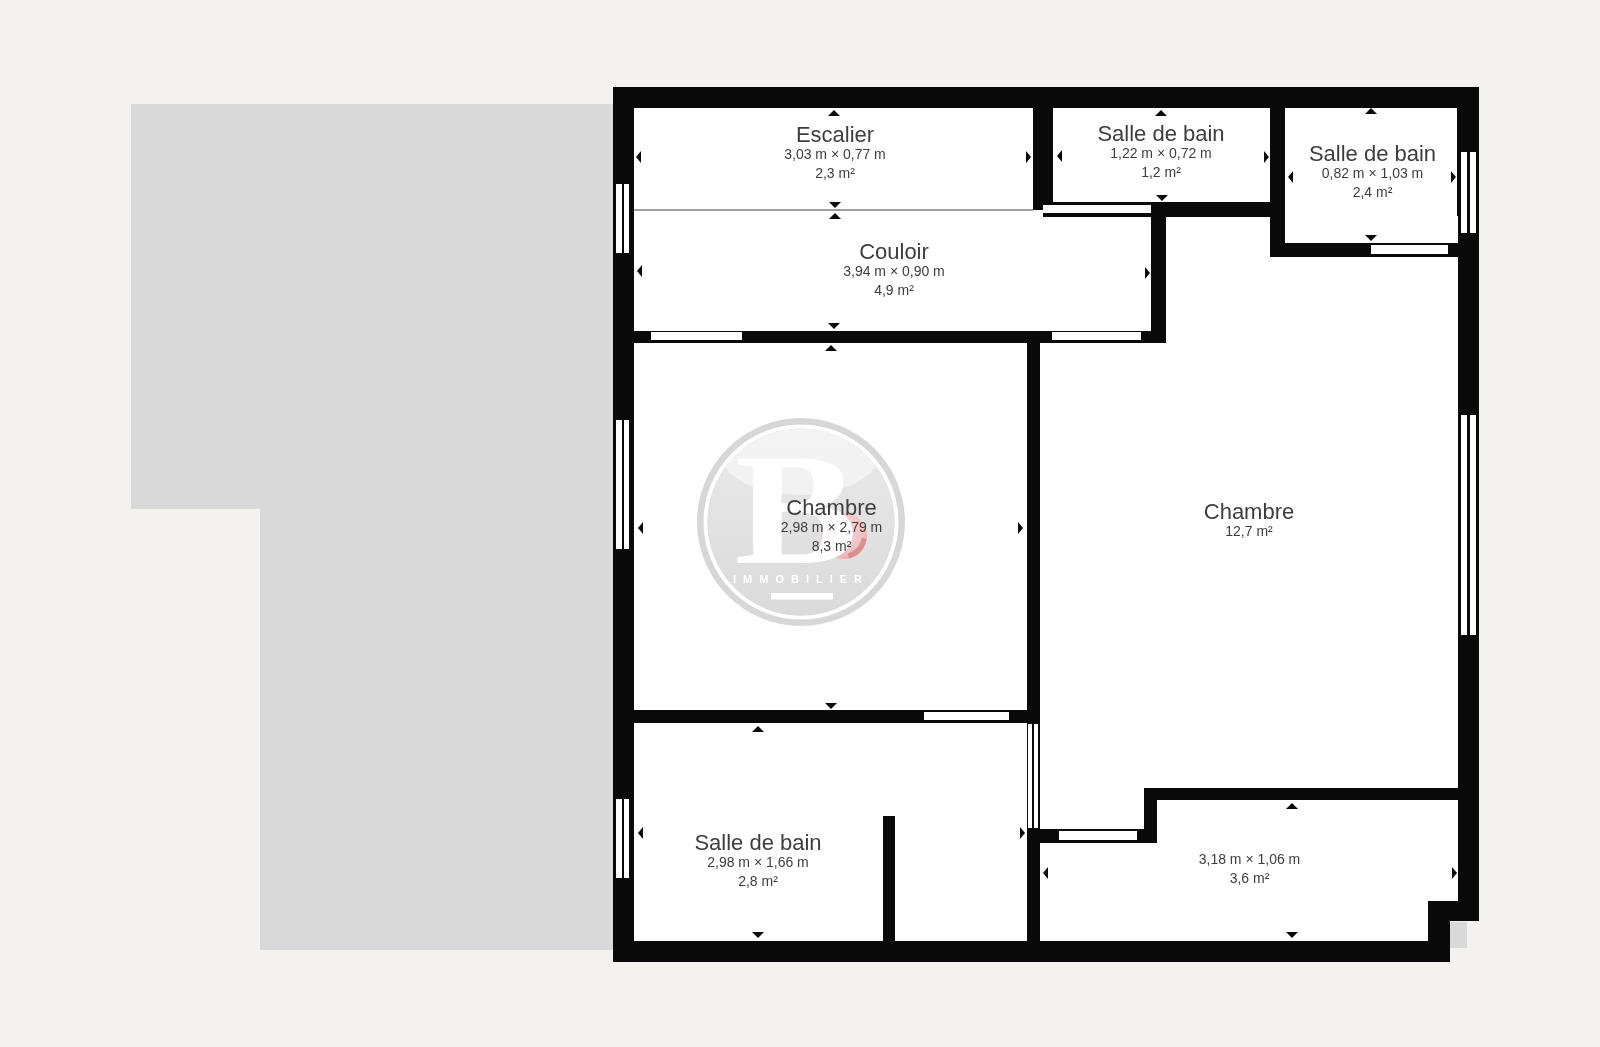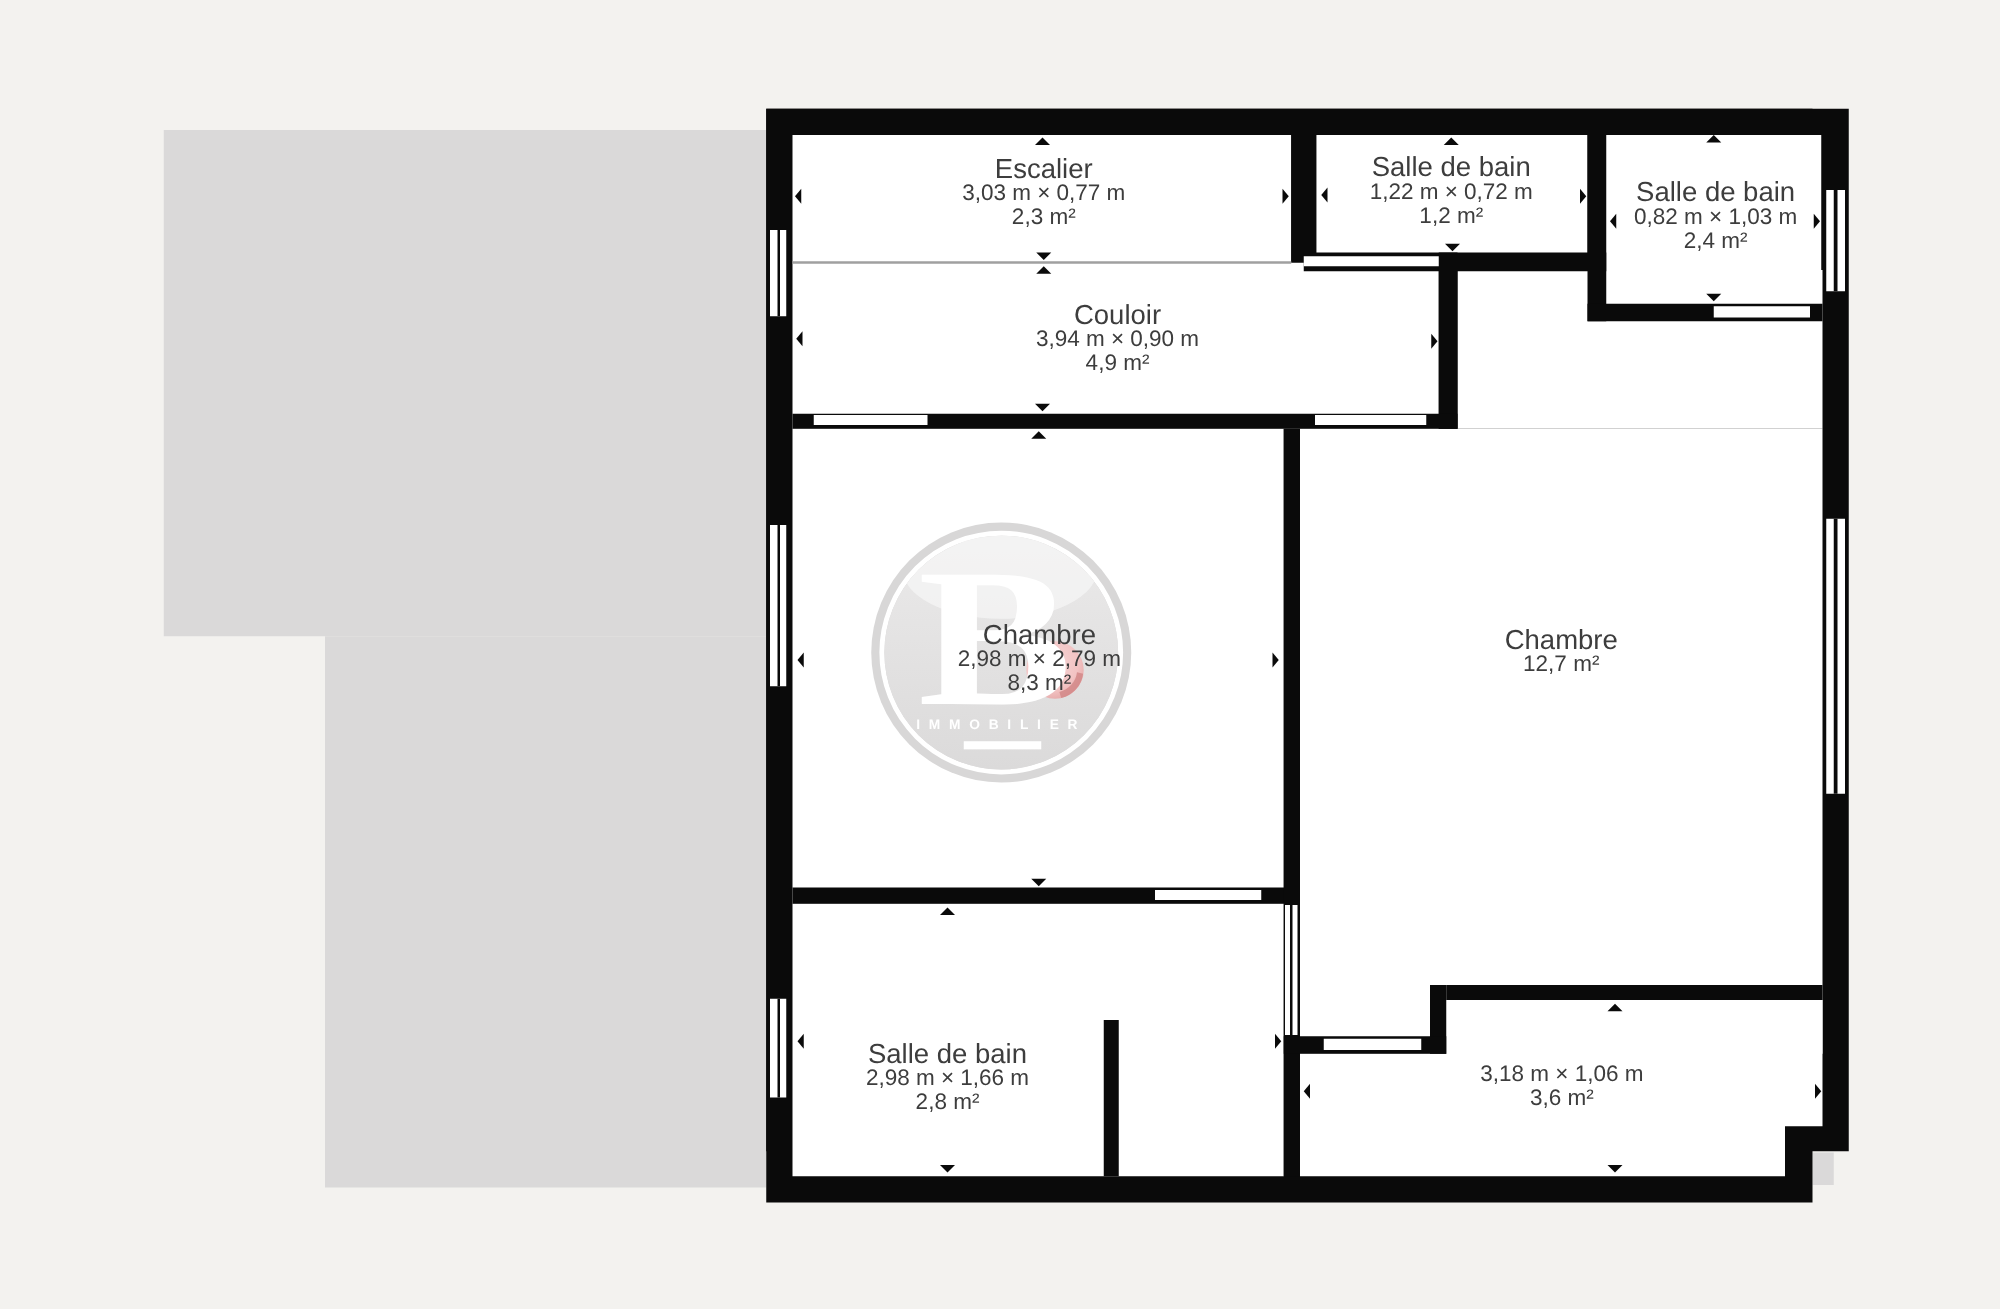--- a/index.html
+++ b/index.html
@@ -5,21 +5,21 @@
   html,body{margin:0;padding:0;}
   #page{position:relative;width:1600px;height:1047px;background:#f3f2ef;overflow:hidden;
         font-family:"Liberation Sans", sans-serif;}
   .abs{position:absolute;}
   .g{position:absolute;background:#dad9d9;}
   .k{position:absolute;background:#0a0a0a;}
   .r{position:absolute;background:#ffffff;}
   .d{position:absolute;background:#ffffff;}
   .lbl{position:absolute;transform:translateX(-50%);text-align:center;color:#3d3d3d;white-space:nowrap;}
   .lbl .t{font-size:22px;font-weight:normal;line-height:21px;}
-  .lbl .s{font-size:18px;line-height:19px;}
+  .lbl .s{font-size:14px;line-height:19px;}
   .au{position:absolute;width:0;height:0;border-left:6.5px solid transparent;border-right:6.5px solid transparent;border-bottom:6px solid #0a0a0a;}
   .ad{position:absolute;width:0;height:0;border-left:6.5px solid transparent;border-right:6.5px solid transparent;border-top:6px solid #0a0a0a;}
   .al{position:absolute;width:0;height:0;border-top:6.5px solid transparent;border-bottom:6.5px solid transparent;border-right:5.5px solid #0a0a0a;}
   .ar{position:absolute;width:0;height:0;border-top:6.5px solid transparent;border-bottom:6.5px solid transparent;border-left:5.5px solid #0a0a0a;}
 </style>
 </head>
 <body>
 <div id="page">
 
   <div class="g" style="left:131px;top:104px;width:482px;height:405px;"></div>

